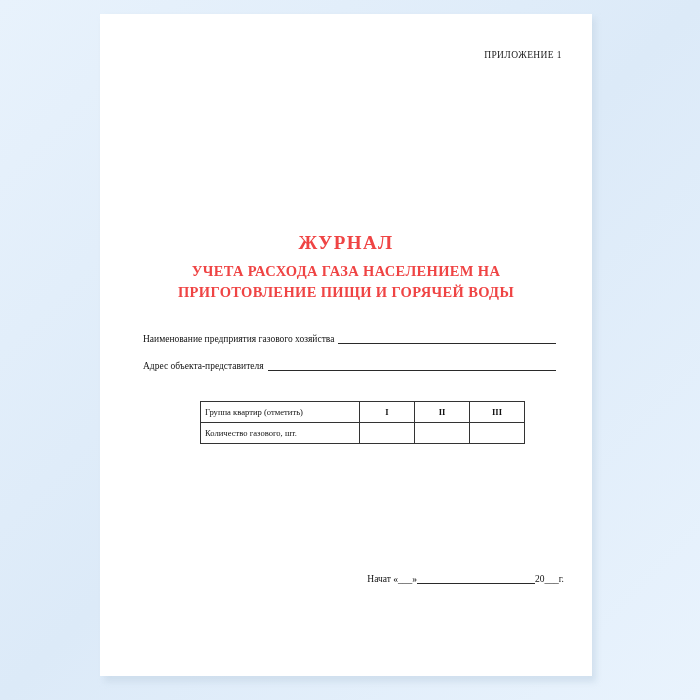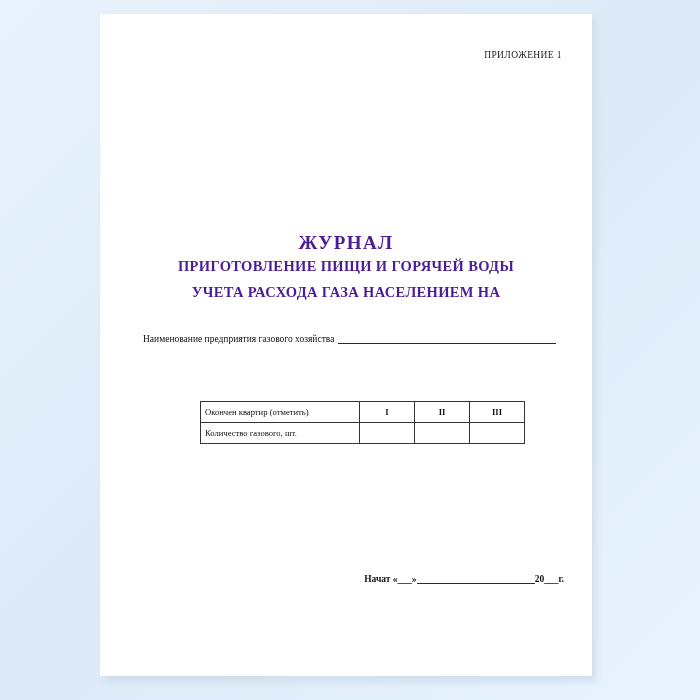--- a/index.html
+++ b/index.html
@@ -46,21 +46,21 @@
     letter-spacing: .4px;
     color: #1a1a1a;
     font-family: "Liberation Serif", serif;
   }
   .title-block {
     position: absolute;
     left: 0;
     right: 0;
     top: 216px;
     text-align: center;
-    color: #4c1d95;
+    color: #ef4444;
   }
   .title-main {
     font-size: 19px;
     font-weight: bold;
     letter-spacing: 1.4px;
     line-height: 1.35;
   }
   .title-sub {
     font-size: 14.5px;
     font-weight: bold;
@@ -123,56 +123,60 @@
     top: 560px;
     text-align: right;
     font-size: 9.5px;
     color: #111;
   }
   .footer-row {
     margin-bottom: 18px;
     white-space: nowrap;
   }
   .footer-row b {
-    font-weight: bold;
+    font-weight: normal;
   }
   .dash-line {
     display: inline-block;
     border-bottom: 1px solid #2a2a2a;
     vertical-align: bottom;
   }
   .w-long { width: 118px; }
 </style>
 </head>
 <body>
 
 <div class="backdrop"></div>
 <div class="page-shadow"></div>
 
 <div class="page">
 
   <div class="appendix">ПРИЛОЖЕНИЕ 1</div>
 
   <div class="title-block">
     <div class="title-main">ЖУРНАЛ</div>
+    <div class="title-sub">УЧЕТА РАСХОДА ГАЗА НАСЕЛЕНИЕМ НА</div>
     <div class="title-sub" style="margin-top:0">ПРИГОТОВЛЕНИЕ ПИЩИ И ГОРЯЧЕЙ ВОДЫ</div>
-    <div class="title-sub">УЧЕТА РАСХОДА ГАЗА НАСЕЛЕНИЕМ НА</div>
   </div>
 
   <div class="fields">
     <div class="field-row">
       <span class="field-label">Наименование предприятия газового хозяйства</span>
       <span class="field-line"></span>
     </div>
+    <div class="field-row">
+      <span class="field-label">Адрес объекта-представителя</span>
+      <span class="field-line"></span>
+    </div>
   </div>
 
   <table class="grid">
     <tbody>
         <tr>
-      <td class="label-cell">Окончен квартир (отметить)</td>
+      <td class="label-cell">Группа квартир (отметить)</td>
       <td class="num-cell">I</td>
       <td class="num-cell">II</td>
       <td class="num-cell">III</td>
     </tr>
     <tr>
       <td class="label-cell">Количество газового, шт.</td>
       <td class="blank-cell"></td>
       <td class="blank-cell"></td>
       <td class="blank-cell"></td>
     </tr>

